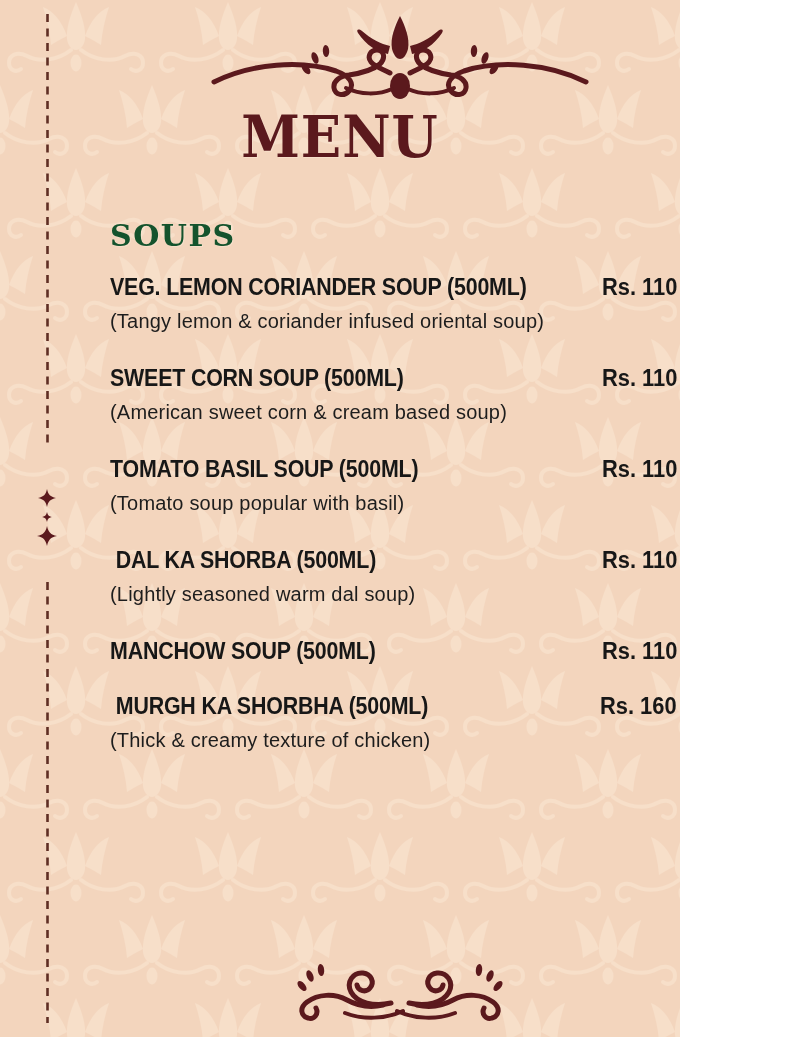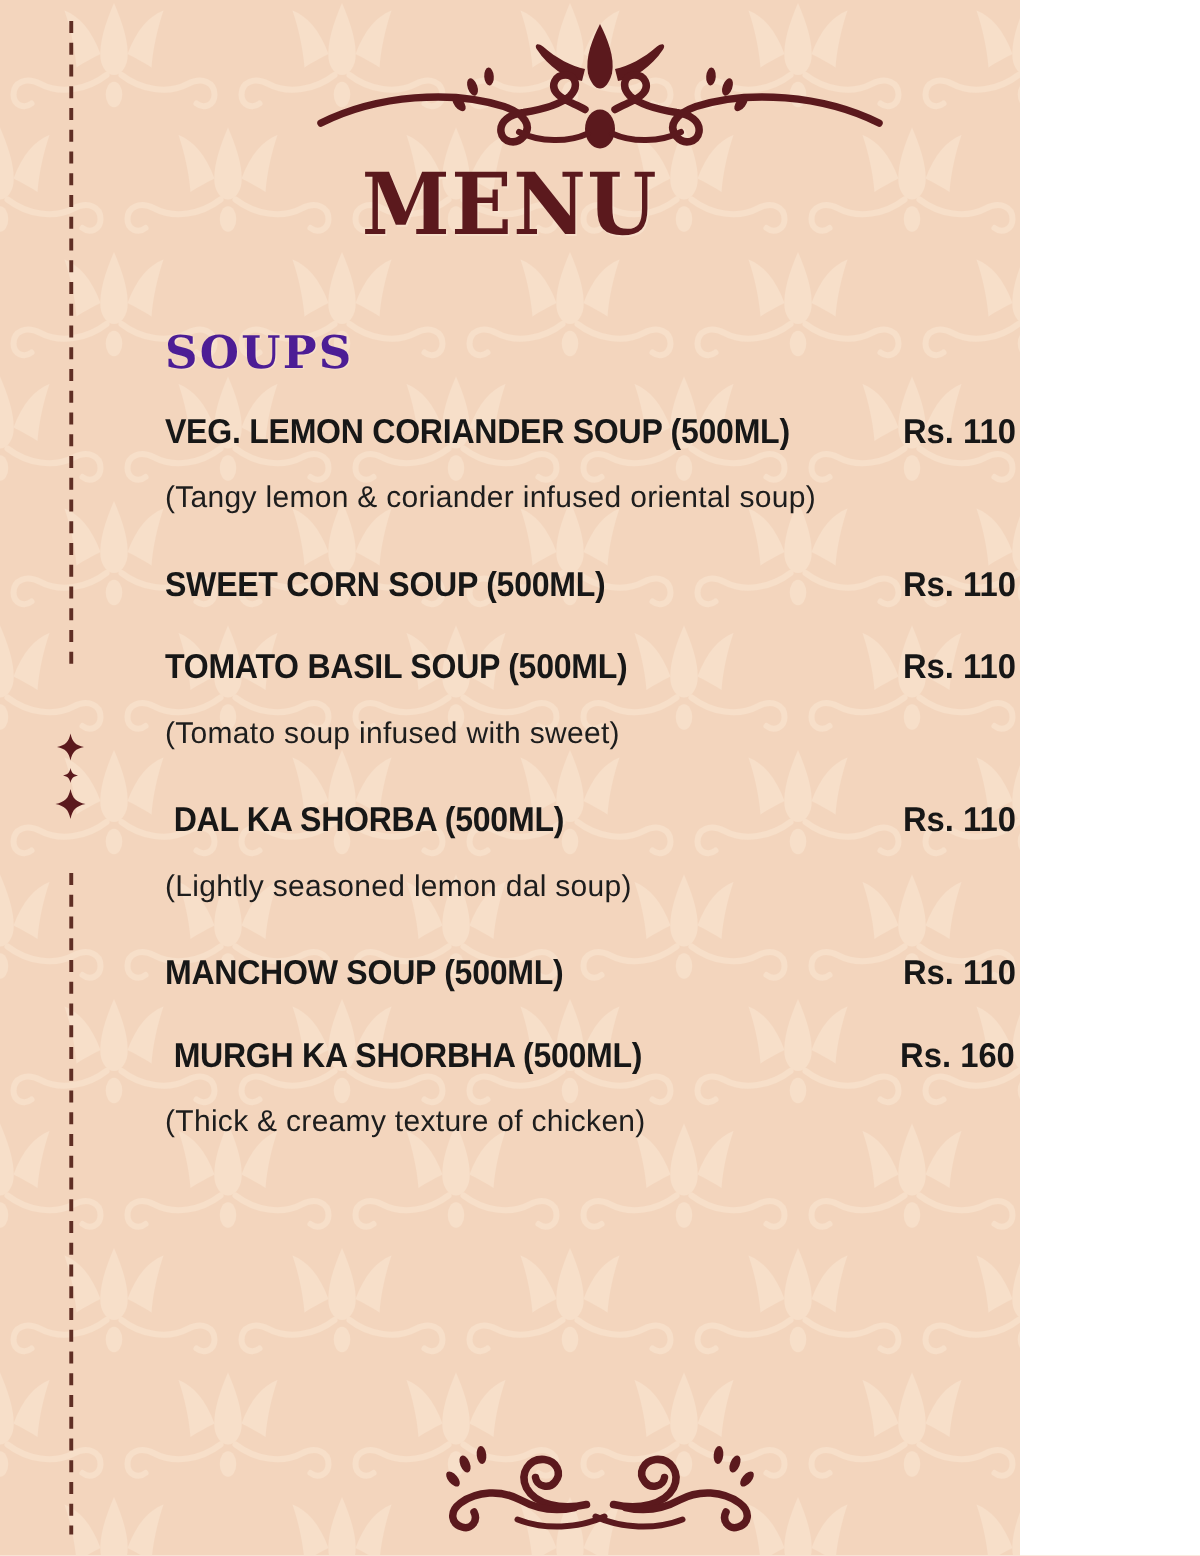--- a/index.html
+++ b/index.html
@@ -17,40 +17,40 @@
     position:absolute; left:0; right:0; top:104px; margin:0;
     text-align:center; color:#5b191d;
     font-family:"DejaVu Serif", serif; font-weight:700;
     font-size:57px; line-height:66px; letter-spacing:1px;
     transform:scaleX(0.93); transform-origin:center;
     text-shadow:1px 1px 0 rgba(250,232,214,0.55);
   }
 
   .menu-section { position:absolute; left:110px; top:218px; width:567px; }
   .section-title {
-    margin:0 0 20px 0; color:#4c1d95;
+    margin:0 0 20px 0; color:#14532d;
     font-family:"DejaVu Serif", serif; font-weight:700;
     font-size:30px; line-height:36px; letter-spacing:1.5px;
     text-shadow:1px 1px 0 rgba(250,232,214,0.55);
   }
 
   .menu-item { margin-bottom:28px; }
   .item-head { display:flex; justify-content:space-between; align-items:baseline;margin-top:20px; }
   .item-name {
     font-weight:700; font-size:23px; line-height:27px; color:#171717;
     letter-spacing:-0.2px; white-space:pre;
     transform:scaleX(0.93); transform-origin:left center;
     flex:1 1 auto; min-width:0;
   }
   .item-price {
     font-weight:700; font-size:23px; line-height:27px; color:#171717;
     flex:0 0 auto; transform:scaleX(0.95); transform-origin:right center;
   }
   .item-desc {
-    margin-top:15px; max-width:500px;
+    margin-top:4px; max-width:500px;
     font-weight:400; font-size:20px; line-height:32px;
     letter-spacing:0.2px; color:#1d1d1d;
   }
 </style>
 </head>
 <body>
 
 <div class="page">
 
   <svg class="bg-pattern" viewBox="0 0 800 1037" aria-hidden="true">
@@ -148,36 +148,37 @@
         <span class="item-price">Rs. 110</span>
       </div>
       <div class="item-desc">(Tangy lemon &amp; coriander infused oriental soup)</div>
     </div>
 
     <div class="menu-item">
       <div class="item-head">
         <span class="item-name">SWEET CORN SOUP (500ML)</span>
         <span class="item-price">Rs. 110</span>
       </div>
+      <div class="item-desc">(American sweet corn &amp; cream based soup)</div>
     </div>
 
     <div class="menu-item">
       <div class="item-head">
         <span class="item-name">TOMATO BASIL SOUP (500ML)</span>
         <span class="item-price">Rs. 110</span>
       </div>
-      <div class="item-desc">(Tomato soup infused with sweet)</div>
+      <div class="item-desc">(Tomato soup popular with basil)</div>
     </div>
 
     <div class="menu-item">
       <div class="item-head">
         <span class="item-name"> DAL KA SHORBA (500ML)</span>
         <span class="item-price">Rs. 110</span>
       </div>
-      <div class="item-desc">(Lightly seasoned lemon dal soup)</div>
+      <div class="item-desc">(Lightly seasoned warm dal soup)</div>
     </div>
 
     <div class="menu-item">
       <div class="item-head">
         <span class="item-name">MANCHOW SOUP (500ML)</span>
         <span class="item-price">Rs. 110</span>
       </div>
     </div>
 
     <div class="menu-item">

